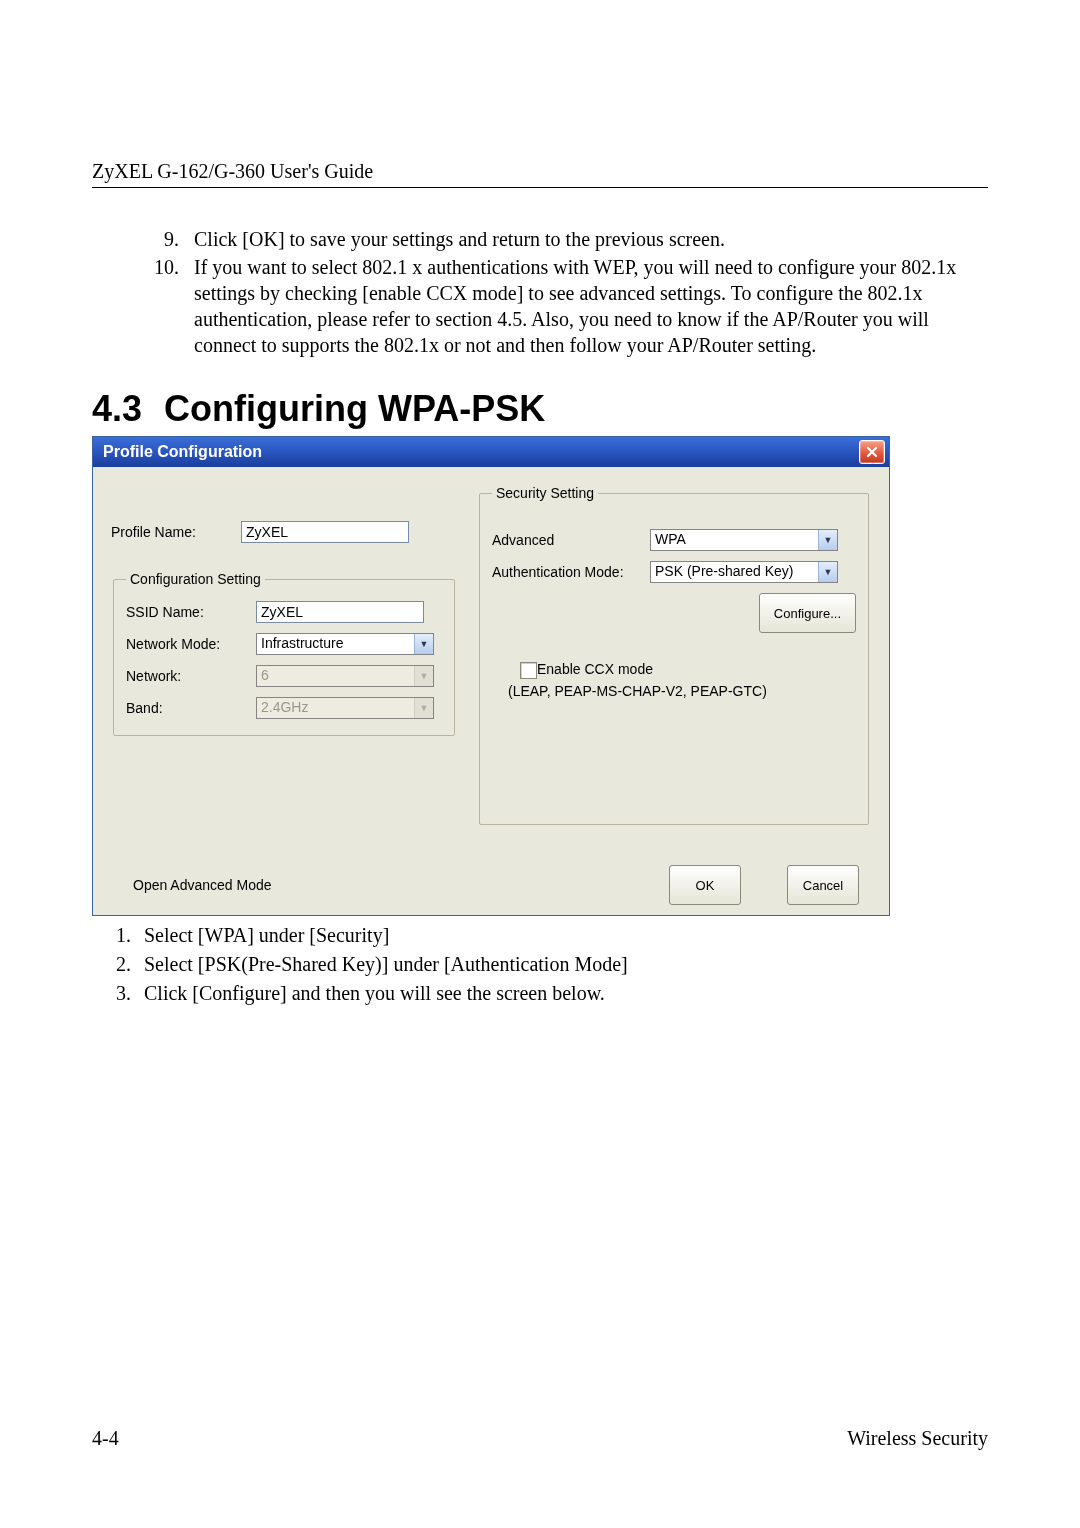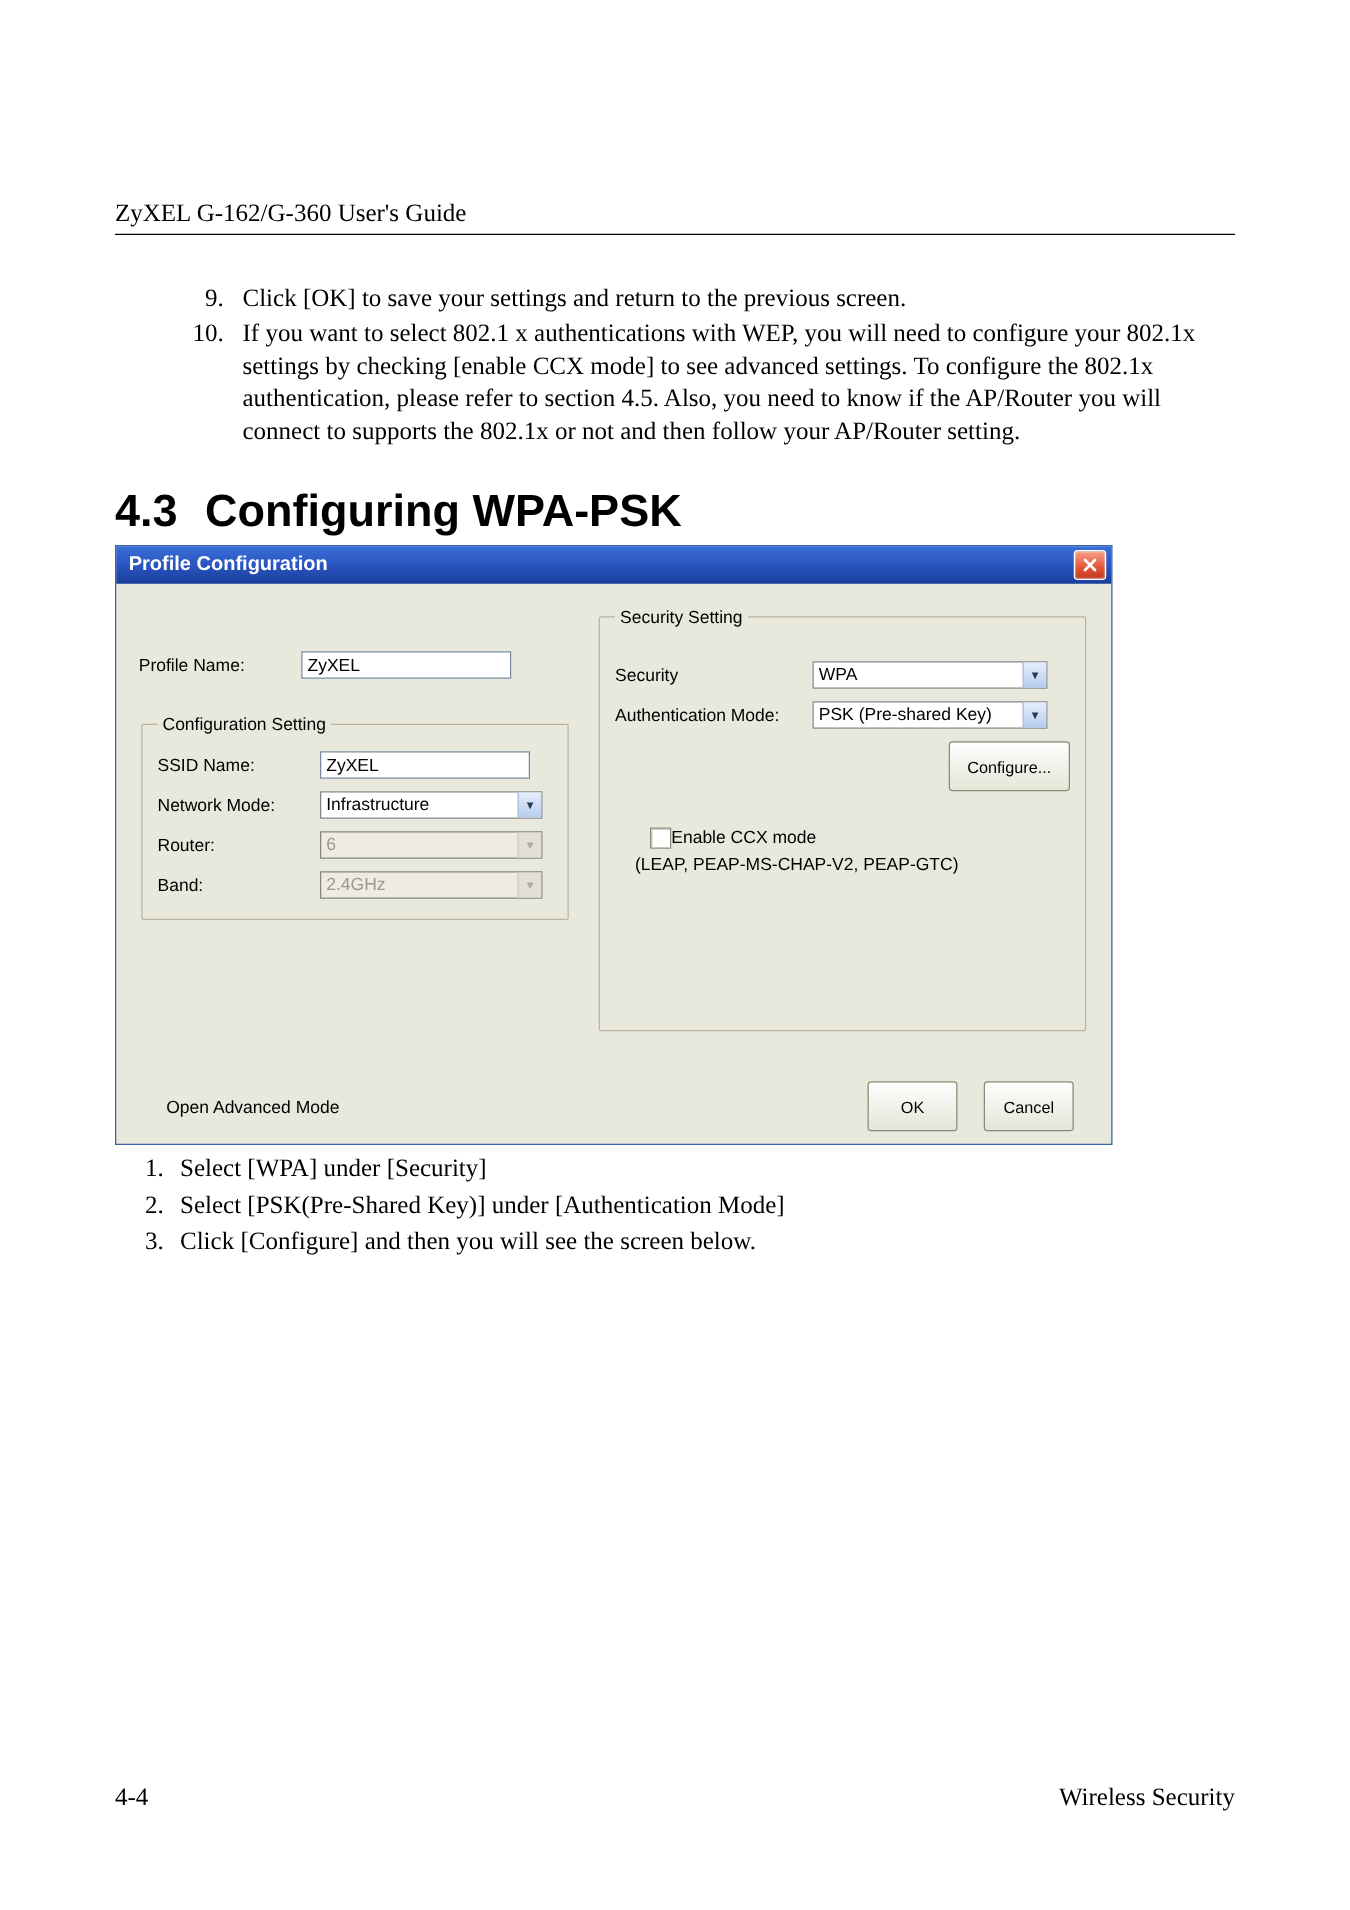--- a/index.html
+++ b/index.html
@@ -175,21 +175,21 @@
   }
 
   .dialog-footer {
     display:flex;
     align-items:center;
     padding: 0 30px 10px 40px;
     gap: 18px;
   }
   .dialog-footer .adv { font-size:14px; }
   .dialog-footer .spacer { flex:1; }
-  .dialog-actions { display:flex; gap:21px; }
+  .dialog-actions { display:flex; gap:46px; }
 
   .page-footer {
     position: absolute;
     bottom: 78px;
     left: 92px;
     right: 92px;
     display: flex;
     justify-content: space-between;
     font-size: 20px;
   }
@@ -242,21 +242,21 @@
             <div class="row">
               <div class="lbl">Network Mode:</div>
               <div class="ctrl">
                 <div class="combo">
                   <div class="val">Infrastructure</div>
                   <div class="arrow">▼</div>
                 </div>
               </div>
             </div>
             <div class="row">
-              <div class="lbl">Router:</div>
+              <div class="lbl">Network:</div>
               <div class="ctrl">
                 <div class="combo disabled">
                   <div class="val">6</div>
                   <div class="arrow">▼</div>
                 </div>
               </div>
             </div>
             <div class="row" style="margin-bottom:0;">
               <div class="lbl">Band:</div>
               <div class="ctrl">
@@ -267,21 +267,21 @@
               </div>
             </div>
           </fieldset>
         </div>
 
         <div class="right-col">
           <fieldset class="winxp sec">
             <legend>Security Setting</legend>
 
             <div class="row" style="margin-top:14px;">
-              <div class="lbl" style="width:158px;">Security</div>
+              <div class="lbl" style="width:158px;">Advanced</div>
               <div class="ctrl">
                 <div class="combo wide">
                   <div class="val">WPA</div>
                   <div class="arrow">▼</div>
                 </div>
               </div>
             </div>
             <div class="row">
               <div class="lbl" style="width:158px;">Authentication Mode:</div>
               <div class="ctrl">

